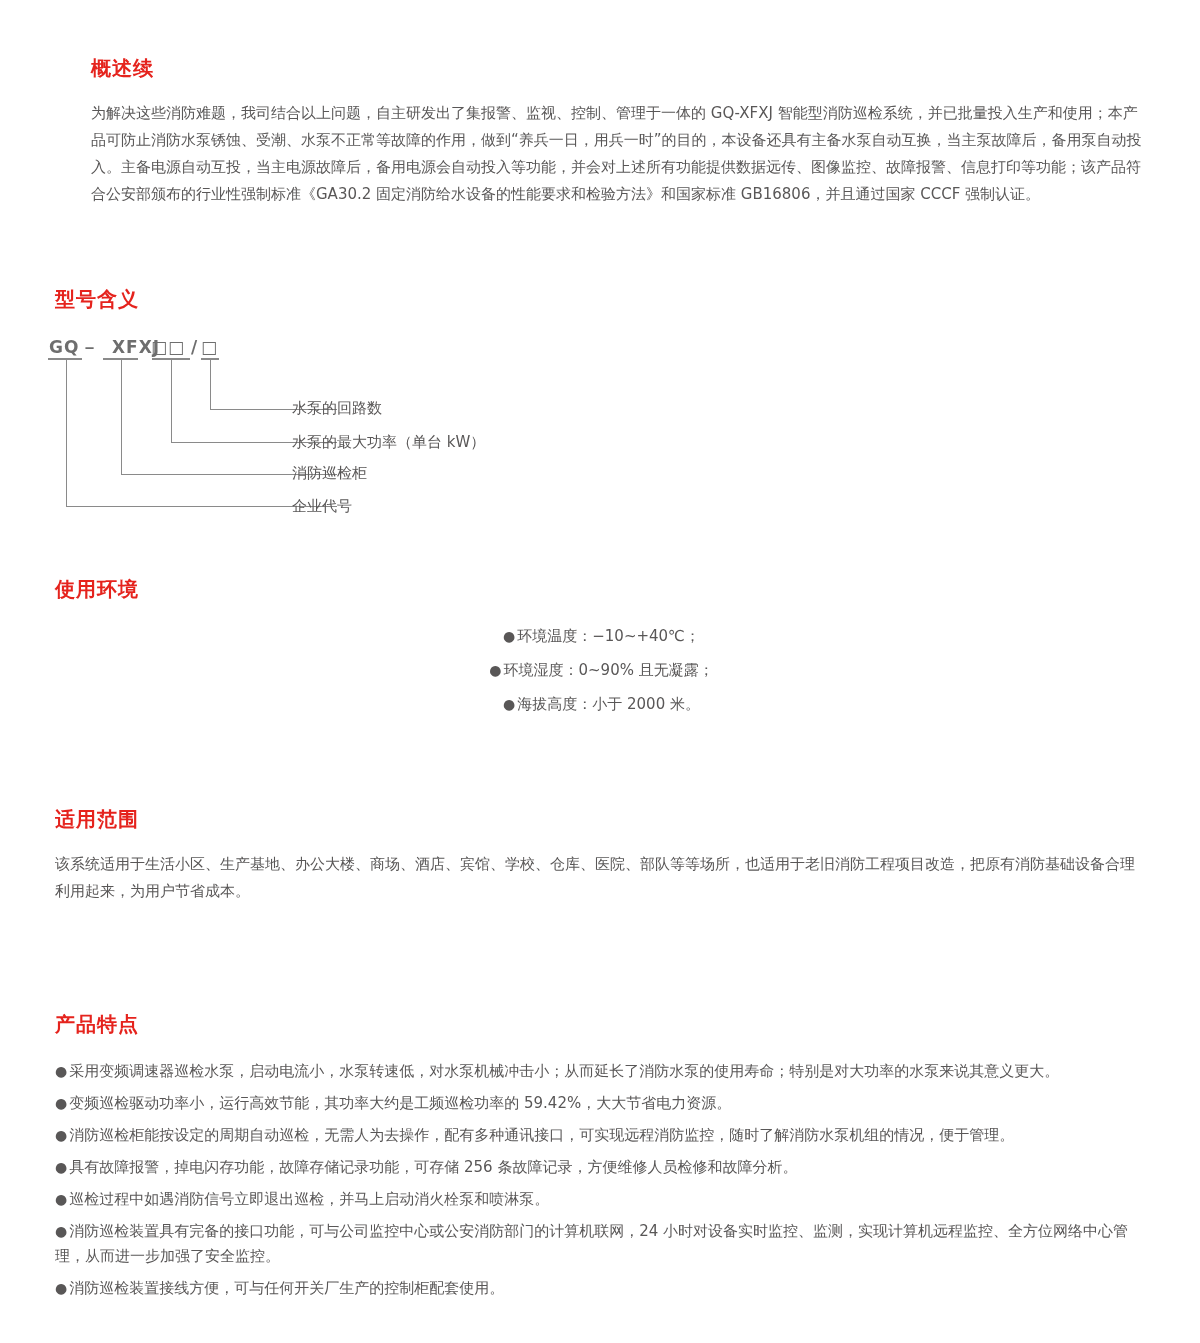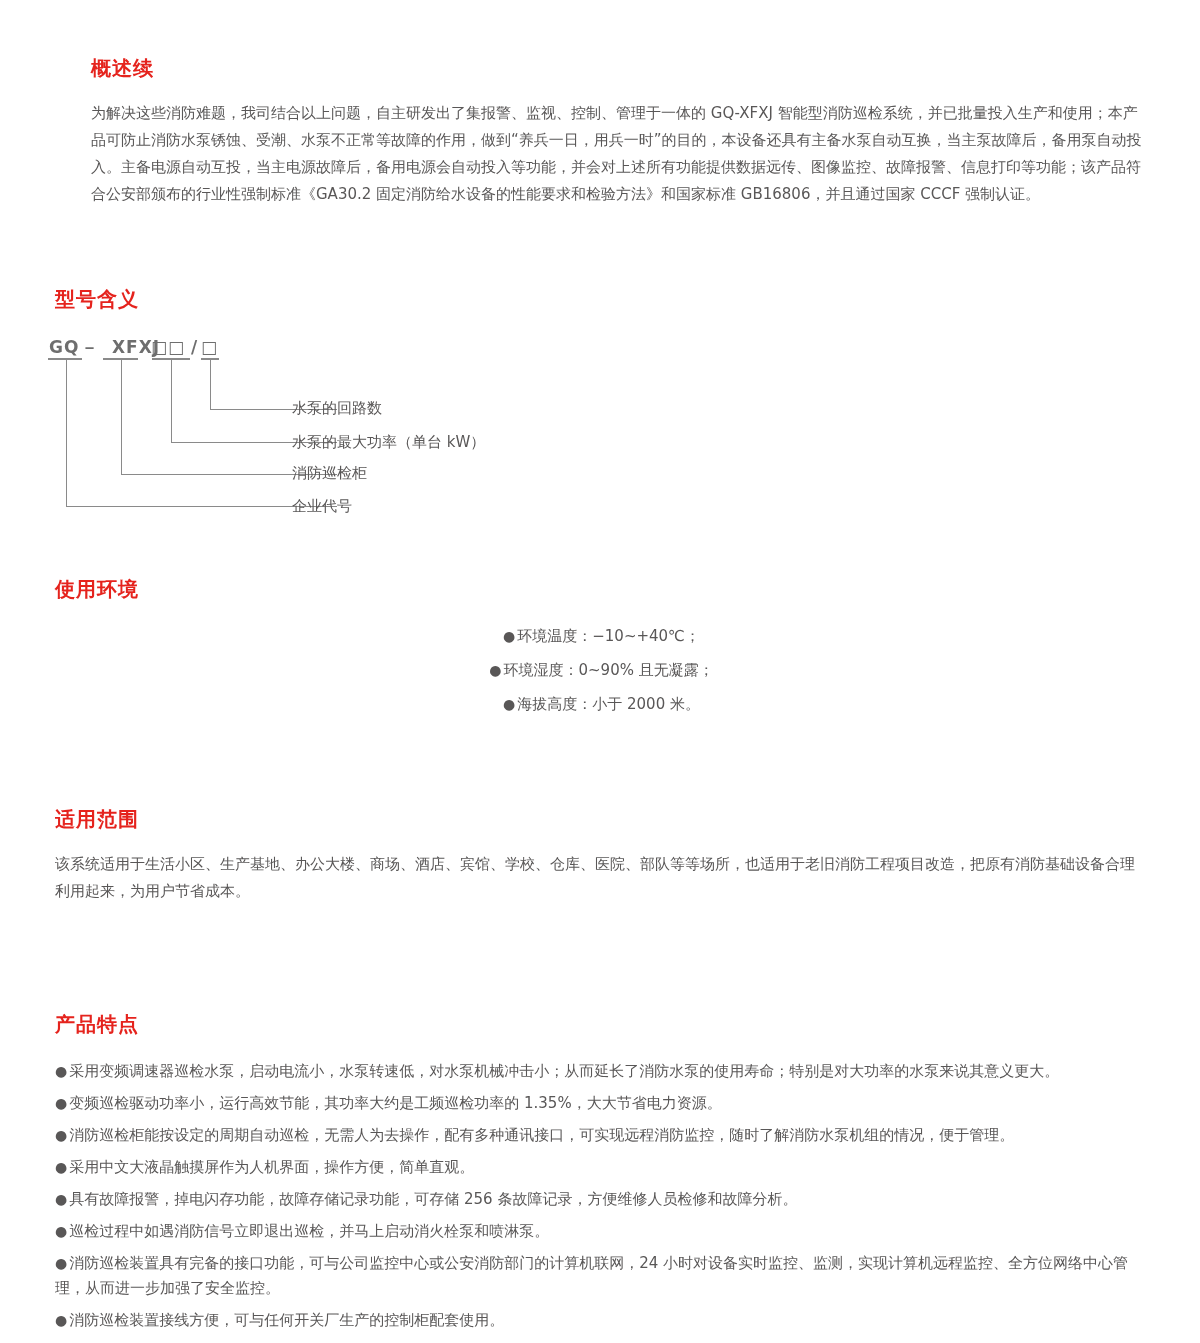--- a/index.html
+++ b/index.html
@@ -83,23 +83,22 @@
 
   <section class="sec" style="top:808px;">
     <h2 class="sec-title">适用范围</h2>
     <p class="body-text">该系统适用于生活小区、生产基地、办公大楼、商场、酒店、宾馆、学校、仓库、医院、部队等等场所，也适用于老旧消防工程项目改造，把原有消防基础设备合理利用起来，为用户节省成本。</p>
   </section>
 
   <section class="sec" style="top:985px;margin-top:28px;">
     <h2 class="sec-title">产品特点</h2>
     <ul class="plain-list feat-list">
       <li><span class="bullet">●</span><span>采用变频调速器巡检水泵，启动电流小，水泵转速低，对水泵机械冲击小；从而延长了消防水泵的使用寿命；特别是对大功率的水泵来说其意义更大。</span></li>
-      <li><span class="bullet">●</span><span>变频巡检驱动功率小，运行高效节能，其功率大约是工频巡检功率的 1.35%，大大节省电力资源。</span></li>
+      <li><span class="bullet">●</span><span>变频巡检驱动功率小，运行高效节能，其功率大约是工频巡检功率的 59.42%，大大节省电力资源。</span></li>
       <li><span class="bullet">●</span><span>消防巡检柜能按设定的周期自动巡检，无需人为去操作，配有多种通讯接口，可实现远程消防监控，随时了解消防水泵机组的情况，便于管理。</span></li>
-      <li><span class="bullet">●</span><span>采用中文大液晶触摸屏作为人机界面，操作方便，简单直观。</span></li>
       <li><span class="bullet">●</span><span>具有故障报警，掉电闪存功能，故障存储记录功能，可存储 256 条故障记录，方便维修人员检修和故障分析。</span></li>
       <li><span class="bullet">●</span><span>巡检过程中如遇消防信号立即退出巡检，并马上启动消火栓泵和喷淋泵。</span></li>
       <li><span class="bullet">●</span><span>消防巡检装置具有完备的接口功能，可与公司监控中心或公安消防部门的计算机联网，24 小时对设备实时监控、监测，实现计算机远程监控、全方位网络中心管理，从而进一步加强了安全监控。</span></li>
       <li><span class="bullet">●</span><span>消防巡检装置接线方便，可与任何开关厂生产的控制柜配套使用。</span></li>
     </ul>
   </section>
 
 </div>
 
 </body></html>

